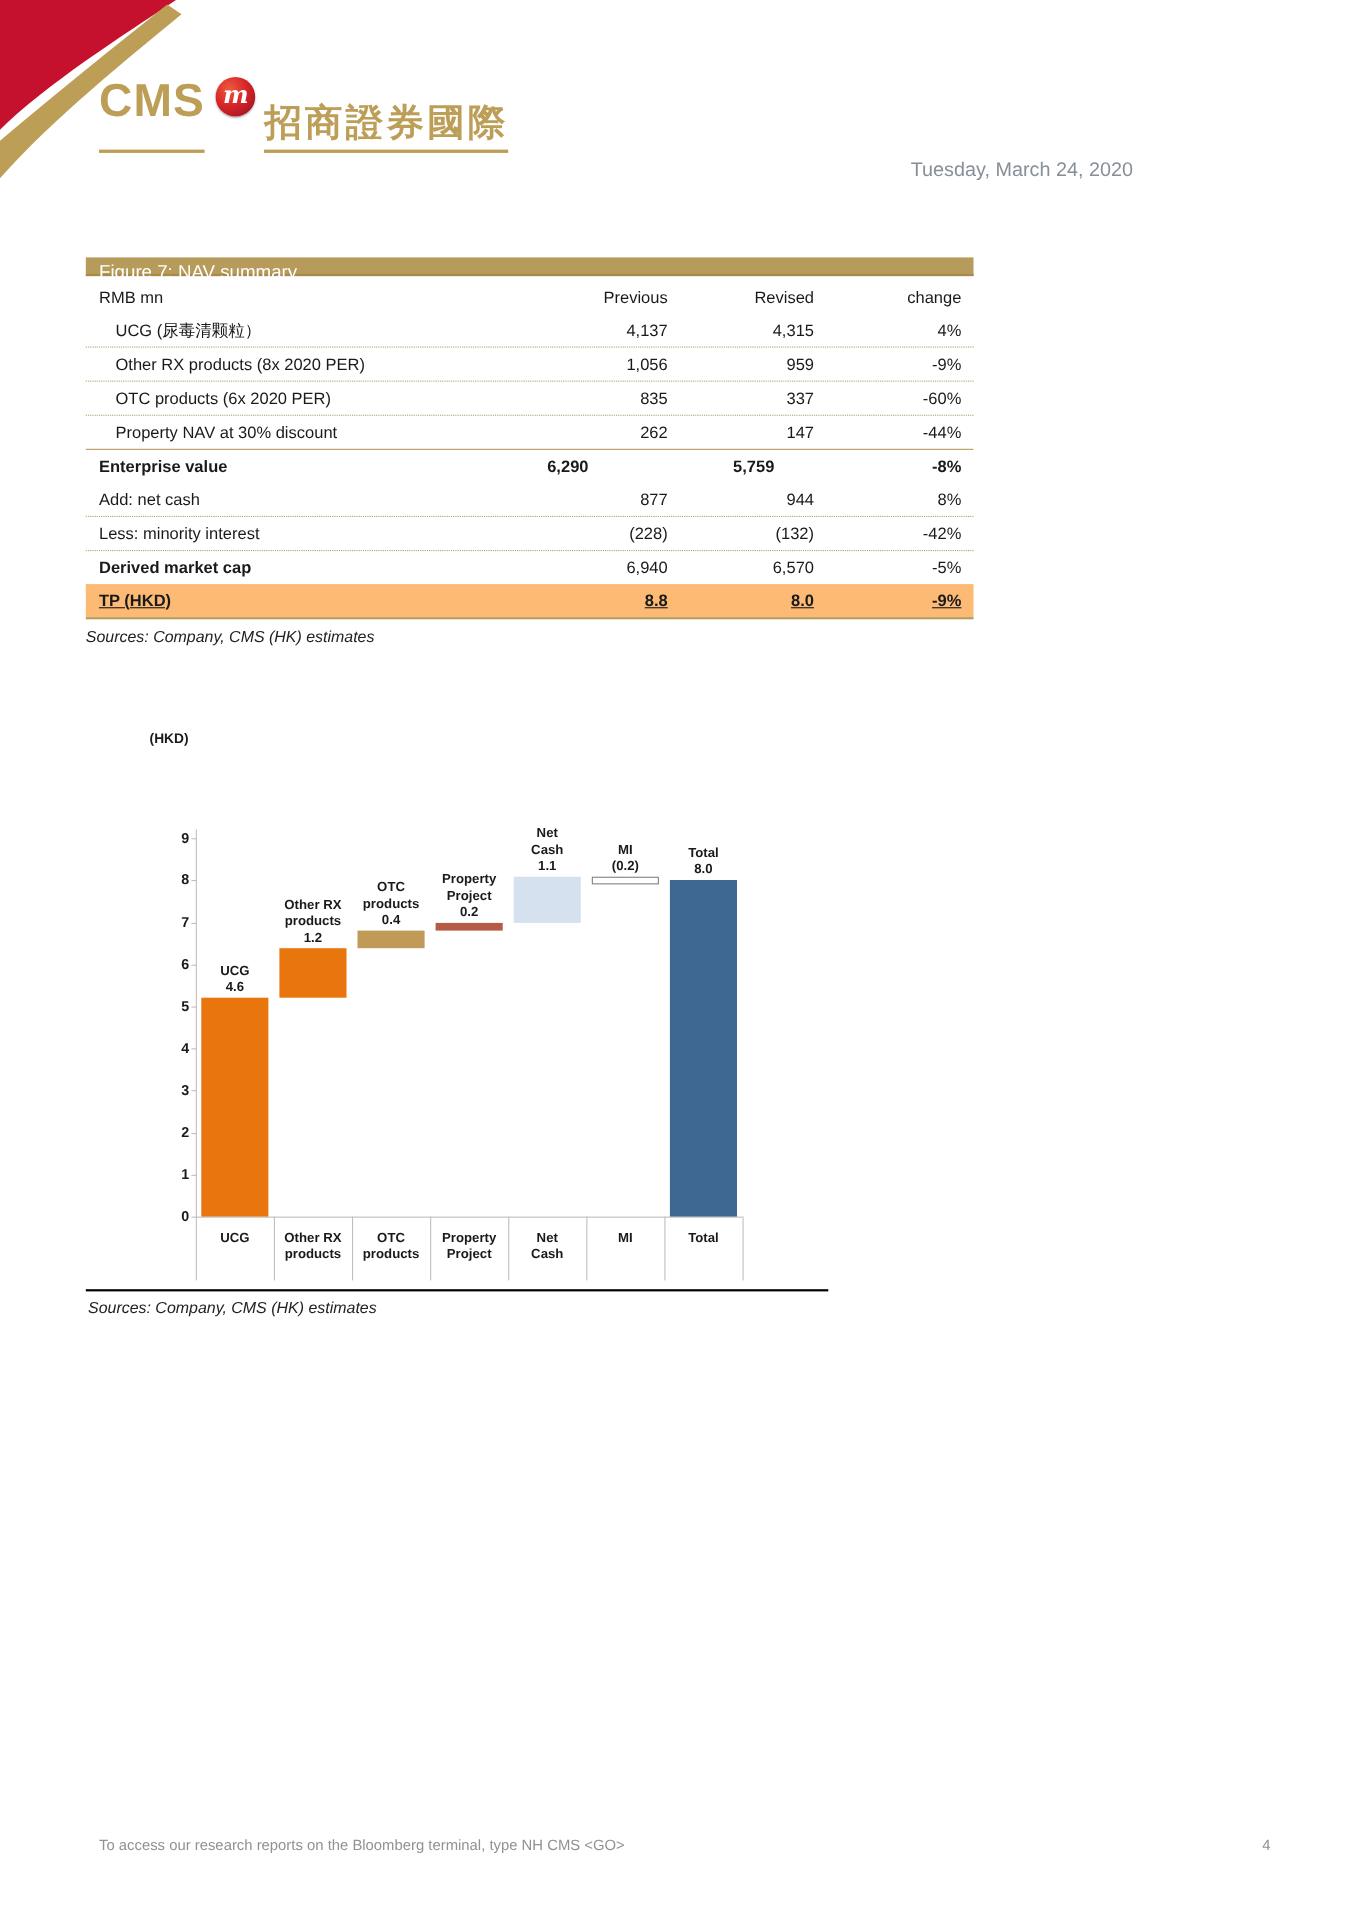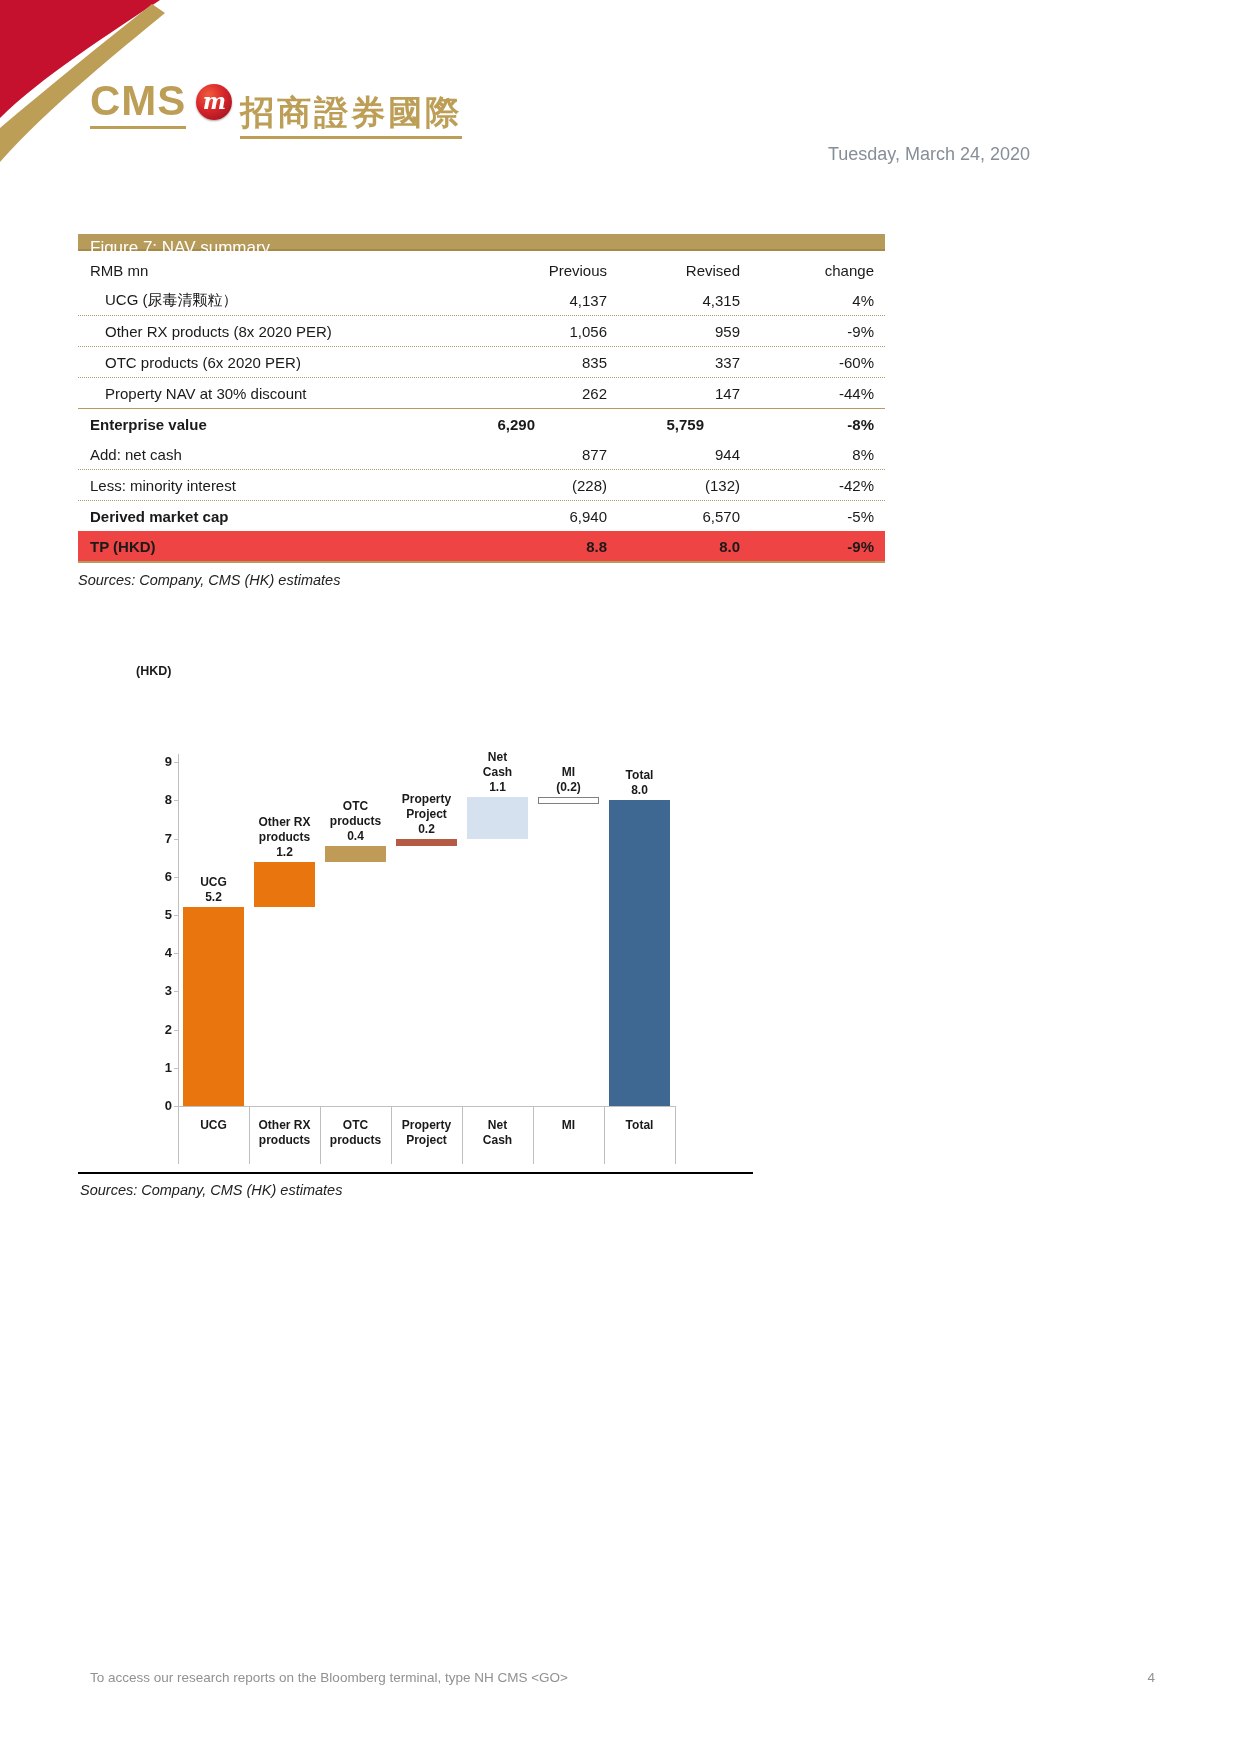--- a/index.html
+++ b/index.html
@@ -1,21 +1,21 @@
 <!DOCTYPE html>
 <html><head>
 <meta charset="utf-8">
 <style>
   html,body{margin:0;padding:0;background:#fff;}
   .page{position:relative;width:1241px;height:1754px;background:#fff;overflow:hidden;
         font-family:"Liberation Sans", sans-serif;color:#1a1a1a;}
   
   .ribbon{position:absolute;left:0;top:0;}
   
-  .brand{position:absolute;left:90px;top:70px;display:flex;align-items:center;}
+  .brand{position:absolute;left:90px;top:70px;display:flex;}
   .brand .cms{font-size:42px;font-weight:bold;color:#bd9e57;letter-spacing:1px;
               border-bottom:3px solid #bd9e57;padding-bottom:4px;line-height:1.0;}
   .brand .mark{width:36px;height:36px;border-radius:50%;margin:0 8px 6px 10px;
                background:radial-gradient(circle at 35% 30%, #f05a3c 0%, #d8252a 45%, #8e0f1d 100%);
                display:flex;align-items:center;justify-content:center;
                box-shadow:0 1px 2px rgba(0,0,0,.35);}
   .brand .mark span{color:#fff;font-family:"DejaVu Serif", serif;font-style:italic;
                     font-weight:bold;font-size:22px;line-height:1;margin-top:-2px;}
   .brand .cn{font-size:34px;font-weight:bold;color:#bd9e57;letter-spacing:3px;
              border-bottom:3px solid #bd9e57;padding-bottom:7px;line-height:1.0;margin-top:25px;}
@@ -23,21 +23,21 @@
         font-size:18px;color:#868e98;}
   
   .figbar{height:17px;background:#b79b5b;border-bottom:2px solid #a68a49;
           color:#fff;font-size:17px;line-height:27px;padding-left:12px;box-sizing:border-box;}
   .fig7{position:absolute;left:78px;top:234px;width:807px;}
   .fig8{position:absolute;left:78px;top:652px;width:675px;}
   
   .ttable{margin-top:5px;}
   .trow{display:flex;align-items:center;height:30px;padding-right:11px;font-size:15px;}
   .trow.head{height:29px;}
-  .trow.bg{background:#ef4444;}
+  .trow.bg{background:#fdba74;text-decoration:underline;}
   .cell{white-space:nowrap;}
   .cell.label{flex:1;padding-left:12px;text-align:left;}
   .cell.label.indent{padding-left:27px;}
   .cell.num{width:122px;text-align:right;}
   .cell.rev{width:133px;}
   .cell.chg{width:134px;}
   .b{font-weight:bold;}
   .goldline{height:0;border-bottom:2px solid #b79b5b;}
   .sources{font-size:14.5px;font-style:italic;color:#222;margin-top:9px;}
   
@@ -179,21 +179,21 @@
           <div class="xsep" style="left: 171px;"></div>
           <div class="xsep" style="left: 242px;"></div>
           <div class="xsep" style="left: 313px;"></div>
           <div class="xsep" style="left: 384px;"></div>
           <div class="xsep" style="left: 455px;"></div>
           <div class="xsep" style="left: 526px;"></div>
           <div class="xsep" style="left: 597px;"></div>
           <div class="bar" style="left: 105px; top: 255.36px; width: 61px; height: 198.64px; background: rgb(233, 117, 14);"></div>
           <div class="blab" style="left: 96px; top: 253.36px; width: 79px;">
             <div>UCG</div>
-            <div>5.2</div>
+            <div>4.6</div>
           </div>
           <div class="xlab" style="left: 100px; width: 71px;">
             <div>UCG</div>
           </div>
           <div class="bar" style="left: 176px; top: 209.52px; width: 61px; height: 45.84px; background: rgb(233, 117, 14);"></div>
           <div class="blab" style="left: 167px; top: 207.52px; width: 79px;">
             <div>Other RX</div>
             <div>products</div>
             <div>1.2</div>
           </div>

